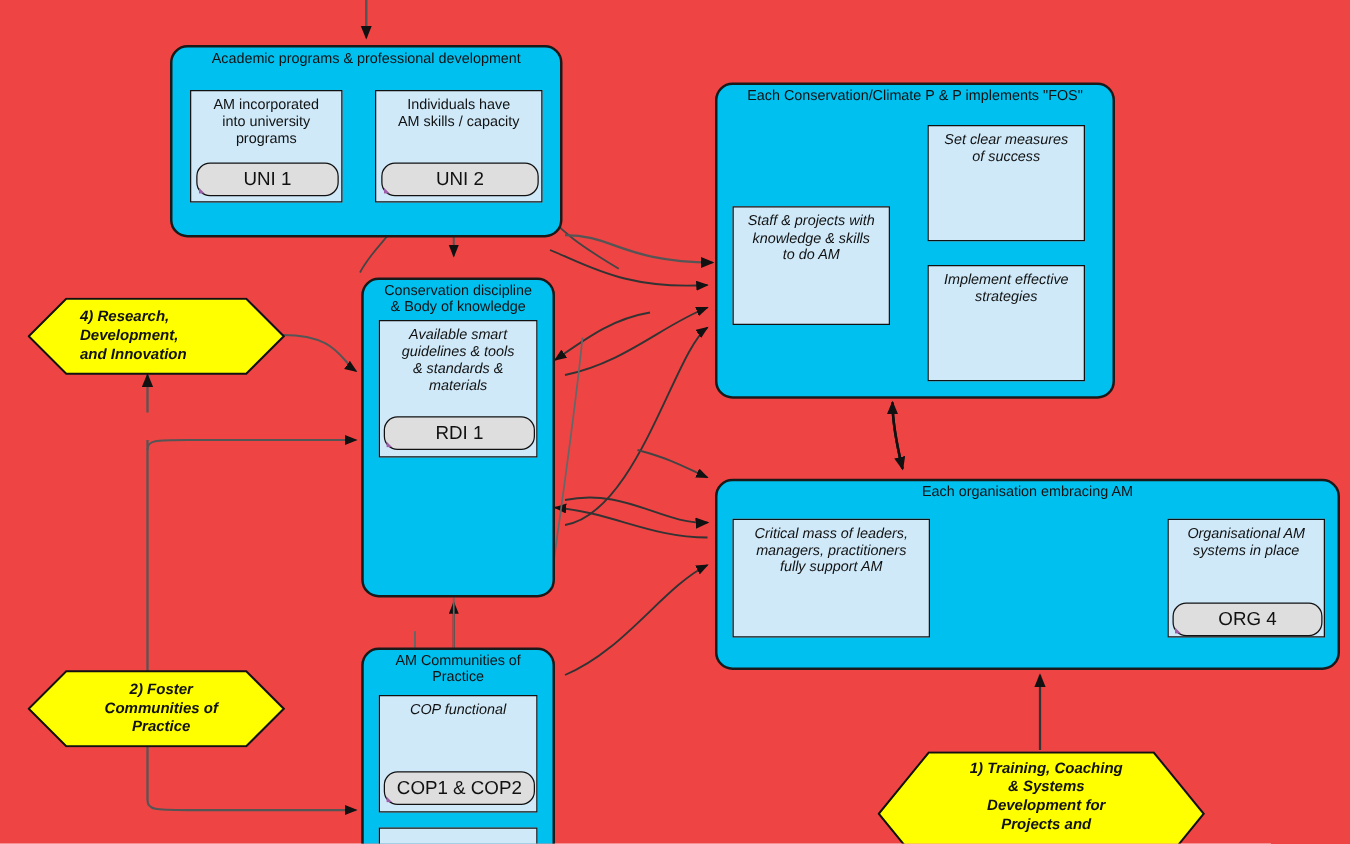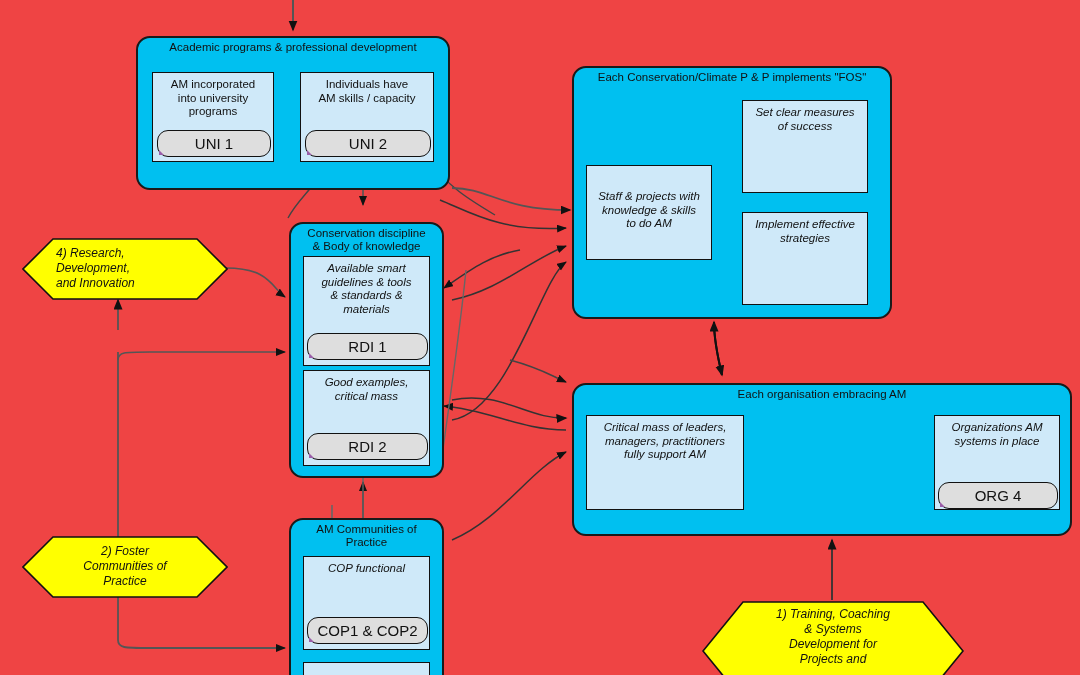--- a/index.html
+++ b/index.html
@@ -14,22 +14,22 @@
   .node-text{position:absolute;left:0;right:0;top:5px;text-align:center;font-size:11.5px;line-height:13.5px;color:#111;font-style:italic;padding:0 4px;}
   .node-text.plain{font-style:normal;}
 
   .tag{position:absolute;background:#dedede;border:1.4px solid #111;border-radius:11px;box-sizing:border-box;
        display:flex;align-items:center;justify-content:center;font-size:15px;color:#111;}
   .tag .corner{position:absolute;left:1px;bottom:1px;width:5px;height:5px;background:#9a5ea8;
        clip-path:polygon(0 100%,100% 100%,0 0);}
 
   .hex{position:absolute;}
   .hex svg{display:block;}
-  .hex-label{position:absolute;left:0;right:0;font-size:12px;line-height:15px;color:#111;font-style:italic;
-       font-weight:normal;padding:0 20px;box-sizing:border-box;}
+  .hex-label{position:absolute;left:8px;right:0;font-size:12px;line-height:15px;color:#111;font-style:italic;
+       font-weight:bold;padding:0 20px;box-sizing:border-box;}
   .hex-label.center{text-align:center;}
   .hex-label.left{text-align:left;padding-left:34px;}
 </style>
 </head>
 <body>
 
 <div id="stage">
 
   <svg id="wires" viewBox="0 0 1080 675">
     <defs>
@@ -159,49 +159,41 @@
   <div class="node" style="left:303px;top:256px;width:127px;height:110px;">
     <div class="node-text" style="white-space: pre-line;">Available smart
 guidelines &amp; tools
 &amp; standards &amp;
 materials</div>
     <div class="tag" style="left:3px;top:76px;width:121px;height:27px;">
       <span>RDI 1</span>
       <span class="corner"></span>
     </div>
   </div>
-  <div class="node" style="left:303px;top:370px;width:127px;height:96px;">
-    <div class="node-text" style="white-space: pre-line;">Good examples,
-critical mass</div>
-    <div class="tag" style="left:3px;top:62px;width:121px;height:27px;">
-      <span>RDI 2</span>
-      <span class="corner"></span>
-    </div>
-  </div>
 
   <div class="group" style="left:289px;top:518px;width:155px;height:170px;">
     <div class="group-title" style="white-space:pre-line;">AM Communities of
 Practice</div>
   </div>
   <div class="node" style="left:303px;top:556px;width:127px;height:94px;">
     <div class="node-text">COP functional</div>
     <div class="tag" style="left:3px;top:60px;width:121px;height:27px;">
       <span>COP1 &amp; COP2</span>
       <span class="corner"></span>
     </div>
   </div>
   <div class="node" style="left:303px;top:662px;width:127px;height:40px;">
     <div class="node-text"></div>
   </div>
 
   <div class="group" style="left:572px;top:66px;width:320px;height:253px;">
     <div class="group-title">Each Conservation/Climate P &amp; P implements "FOS"</div>
   </div>
   <div class="node" style="left:586px;top:165px;width:126px;height:95px;">
-    <div class="node-text" style="white-space: pre-line; margin-top: 19px;">Staff &amp; projects with
+    <div class="node-text" style="white-space: pre-line;">Staff &amp; projects with
 knowledge &amp; skills
 to do AM</div>
   </div>
   <div class="node" style="left:742px;top:100px;width:126px;height:93px;">
     <div class="node-text" style="white-space: pre-line;">Set clear measures
 of success</div>
   </div>
   <div class="node" style="left:742px;top:212px;width:126px;height:93px;">
     <div class="node-text" style="white-space: pre-line;">Implement effective
 strategies</div>
@@ -209,21 +201,21 @@
 
   <div class="group" style="left:572px;top:383px;width:500px;height:153px;">
     <div class="group-title">Each organisation embracing AM</div>
   </div>
   <div class="node" style="left:586px;top:415px;width:158px;height:95px;">
     <div class="node-text" style="white-space: pre-line;">Critical mass of leaders,
 managers, practitioners
 fully support AM</div>
   </div>
   <div class="node" style="left:934px;top:415px;width:126px;height:95px;">
-    <div class="node-text" style="white-space: pre-line;">Organizations AM
+    <div class="node-text" style="white-space: pre-line;">Organisational AM
 systems in place</div>
     <div class="tag" style="left:3px;top:66px;width:120px;height:27px;">
       <span>ORG 4</span>
       <span class="corner"></span>
     </div>
   </div>
 
   <div class="hex" style="left:22px;top:238px;width:206px;height:62px;">
     <svg width="206" height="62" viewBox="0 0 206 62">
       <polygon points="31,1 175,1 205,31 175,61 31,61 1,31" fill="#ffff00" stroke="#111" stroke-width="1.6"></polygon>

